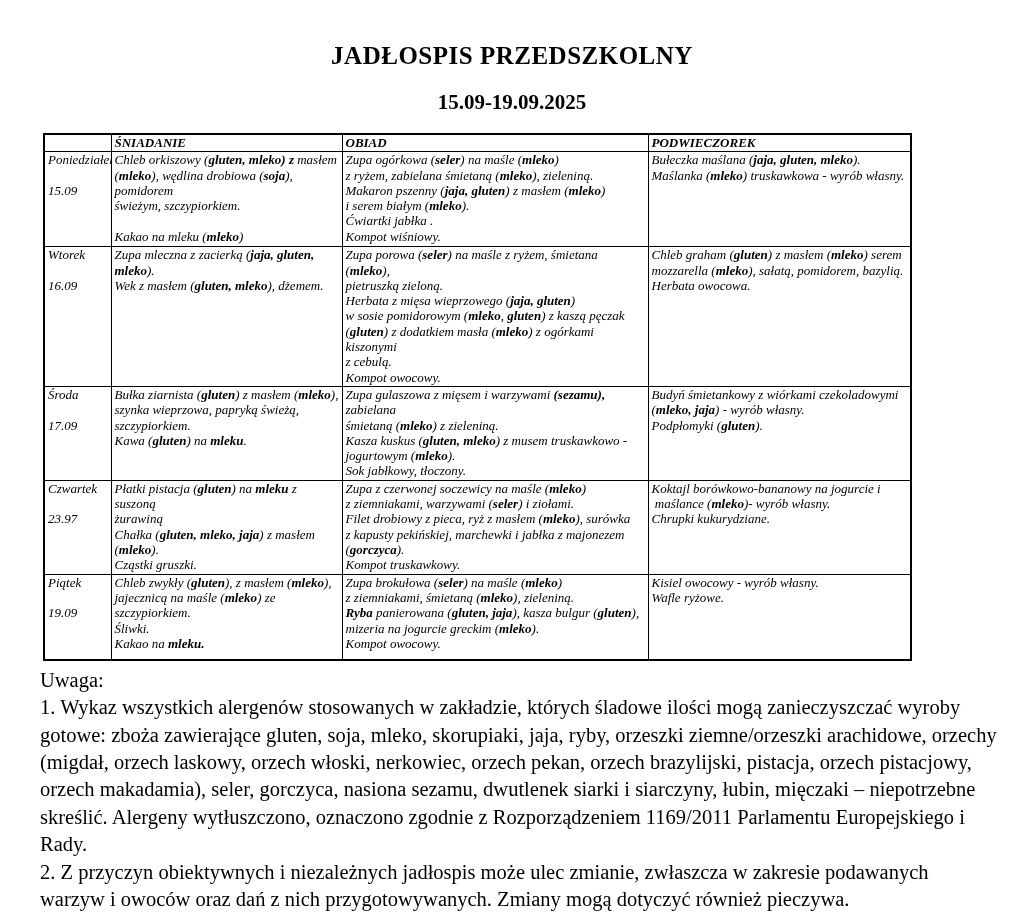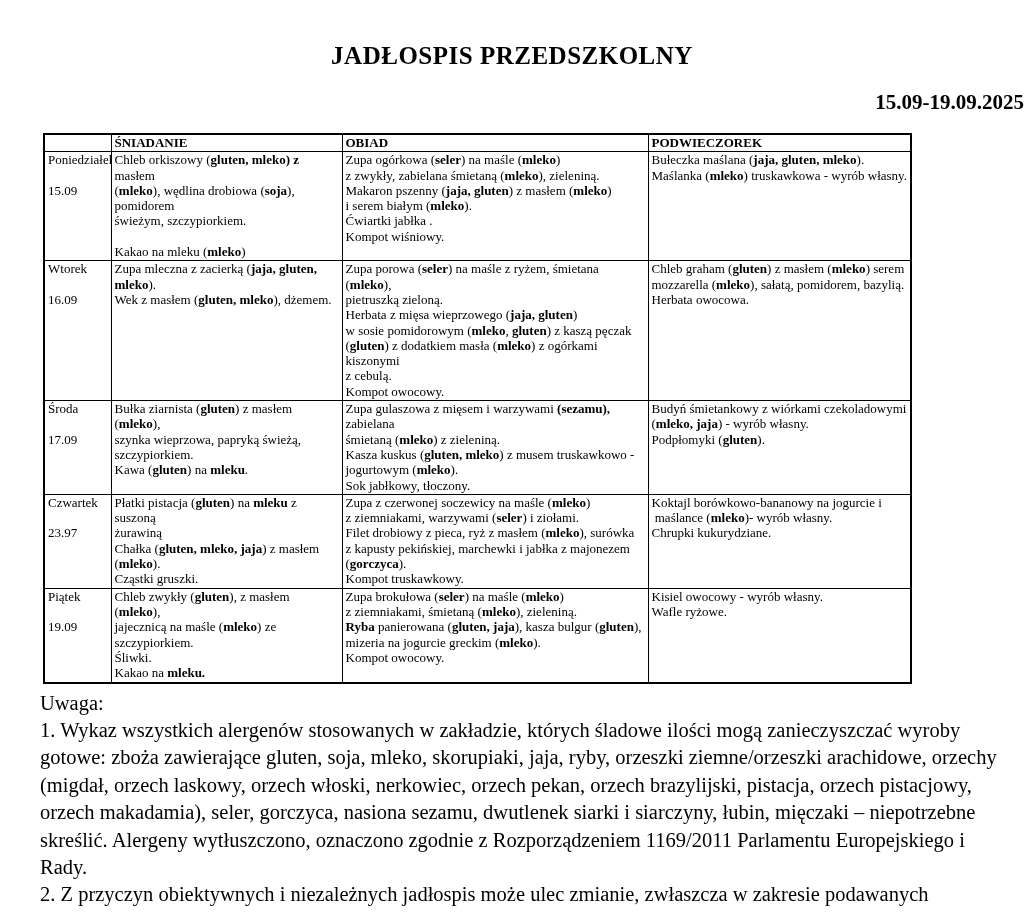--- a/index.html
+++ b/index.html
@@ -7,27 +7,28 @@
     width:1024px;height:913px;
     background:#ffffff;color:#000;
     font-family:"Liberation Serif","DejaVu Serif",serif;
     overflow:hidden;position:relative;
   }
   .doc-title{
     margin-top:42px;text-align:center;
     font-size:25px;font-weight:bold;letter-spacing:.5px;
   }
   .doc-subtitle{
-    margin-top:20px;text-align:right;
+    margin-top:20px;text-align:center;
     font-size:21px;font-weight:bold;
   }
   table.menu{
     border-collapse:collapse;table-layout:fixed;
     margin:18px 0 0 43px;width:867px;
     border:2px solid #000;
+    font-style:italic;
   }
   table.menu th, table.menu td{
     border:1px solid #000;
     vertical-align:top;text-align:left;
     padding:0 3px 1px 3px;
     font-size:13px;line-height:15.3px;
     font-weight:normal;
     overflow:hidden;
   }
   table.menu th{font-weight:bold;height:15px;padding-top:0;}
@@ -77,21 +78,21 @@
         </td>
       <td>
           <div class="line"><span>Chleb orkiszowy (</span><b>gluten, mleko) z</b><span> masłem</span></div>
           <div class="line"><span>(</span><b>mleko</b><span>), wędlina drobiowa (</span><b>soja</b><span>), pomidorem</span></div>
           <div class="line"><span>świeżym, szczypiorkiem.</span></div>
           <div class="line">&nbsp;</div>
           <div class="line"><span>Kakao na mleku (</span><b>mleko</b><span>)</span></div>
         </td>
       <td>
           <div class="line"><span>Zupa ogórkowa (</span><b>seler</b><span>) na maśle (</span><b>mleko</b><span>)</span></div>
-          <div class="line"><span>z zwykły, zabielana śmietaną (</span><b>mleko</b><span>), zieleniną.</span></div>
+          <div class="line"><span>z ryżem, zabielana śmietaną (</span><b>mleko</b><span>), zieleniną.</span></div>
           <div class="line"><span>Makaron pszenny (</span><b>jaja, gluten</b><span>) z masłem (</span><b>mleko</b><span>)</span></div>
           <div class="line"><span>i serem białym (</span><b>mleko</b><span>).</span></div>
           <div class="line"><span>Ćwiartki jabłka .</span></div>
           <div class="line"><span>Kompot wiśniowy.</span></div>
         </td>
       <td>
           <div class="line"><span>Bułeczka maślana (</span><b>jaja, gluten, mleko</b><span>).</span></div>
           <div class="line"><span>Maślanka (</span><b>mleko</b><span>) truskawkowa - wyrób własny.</span></div>
         </td>
     </tr>

